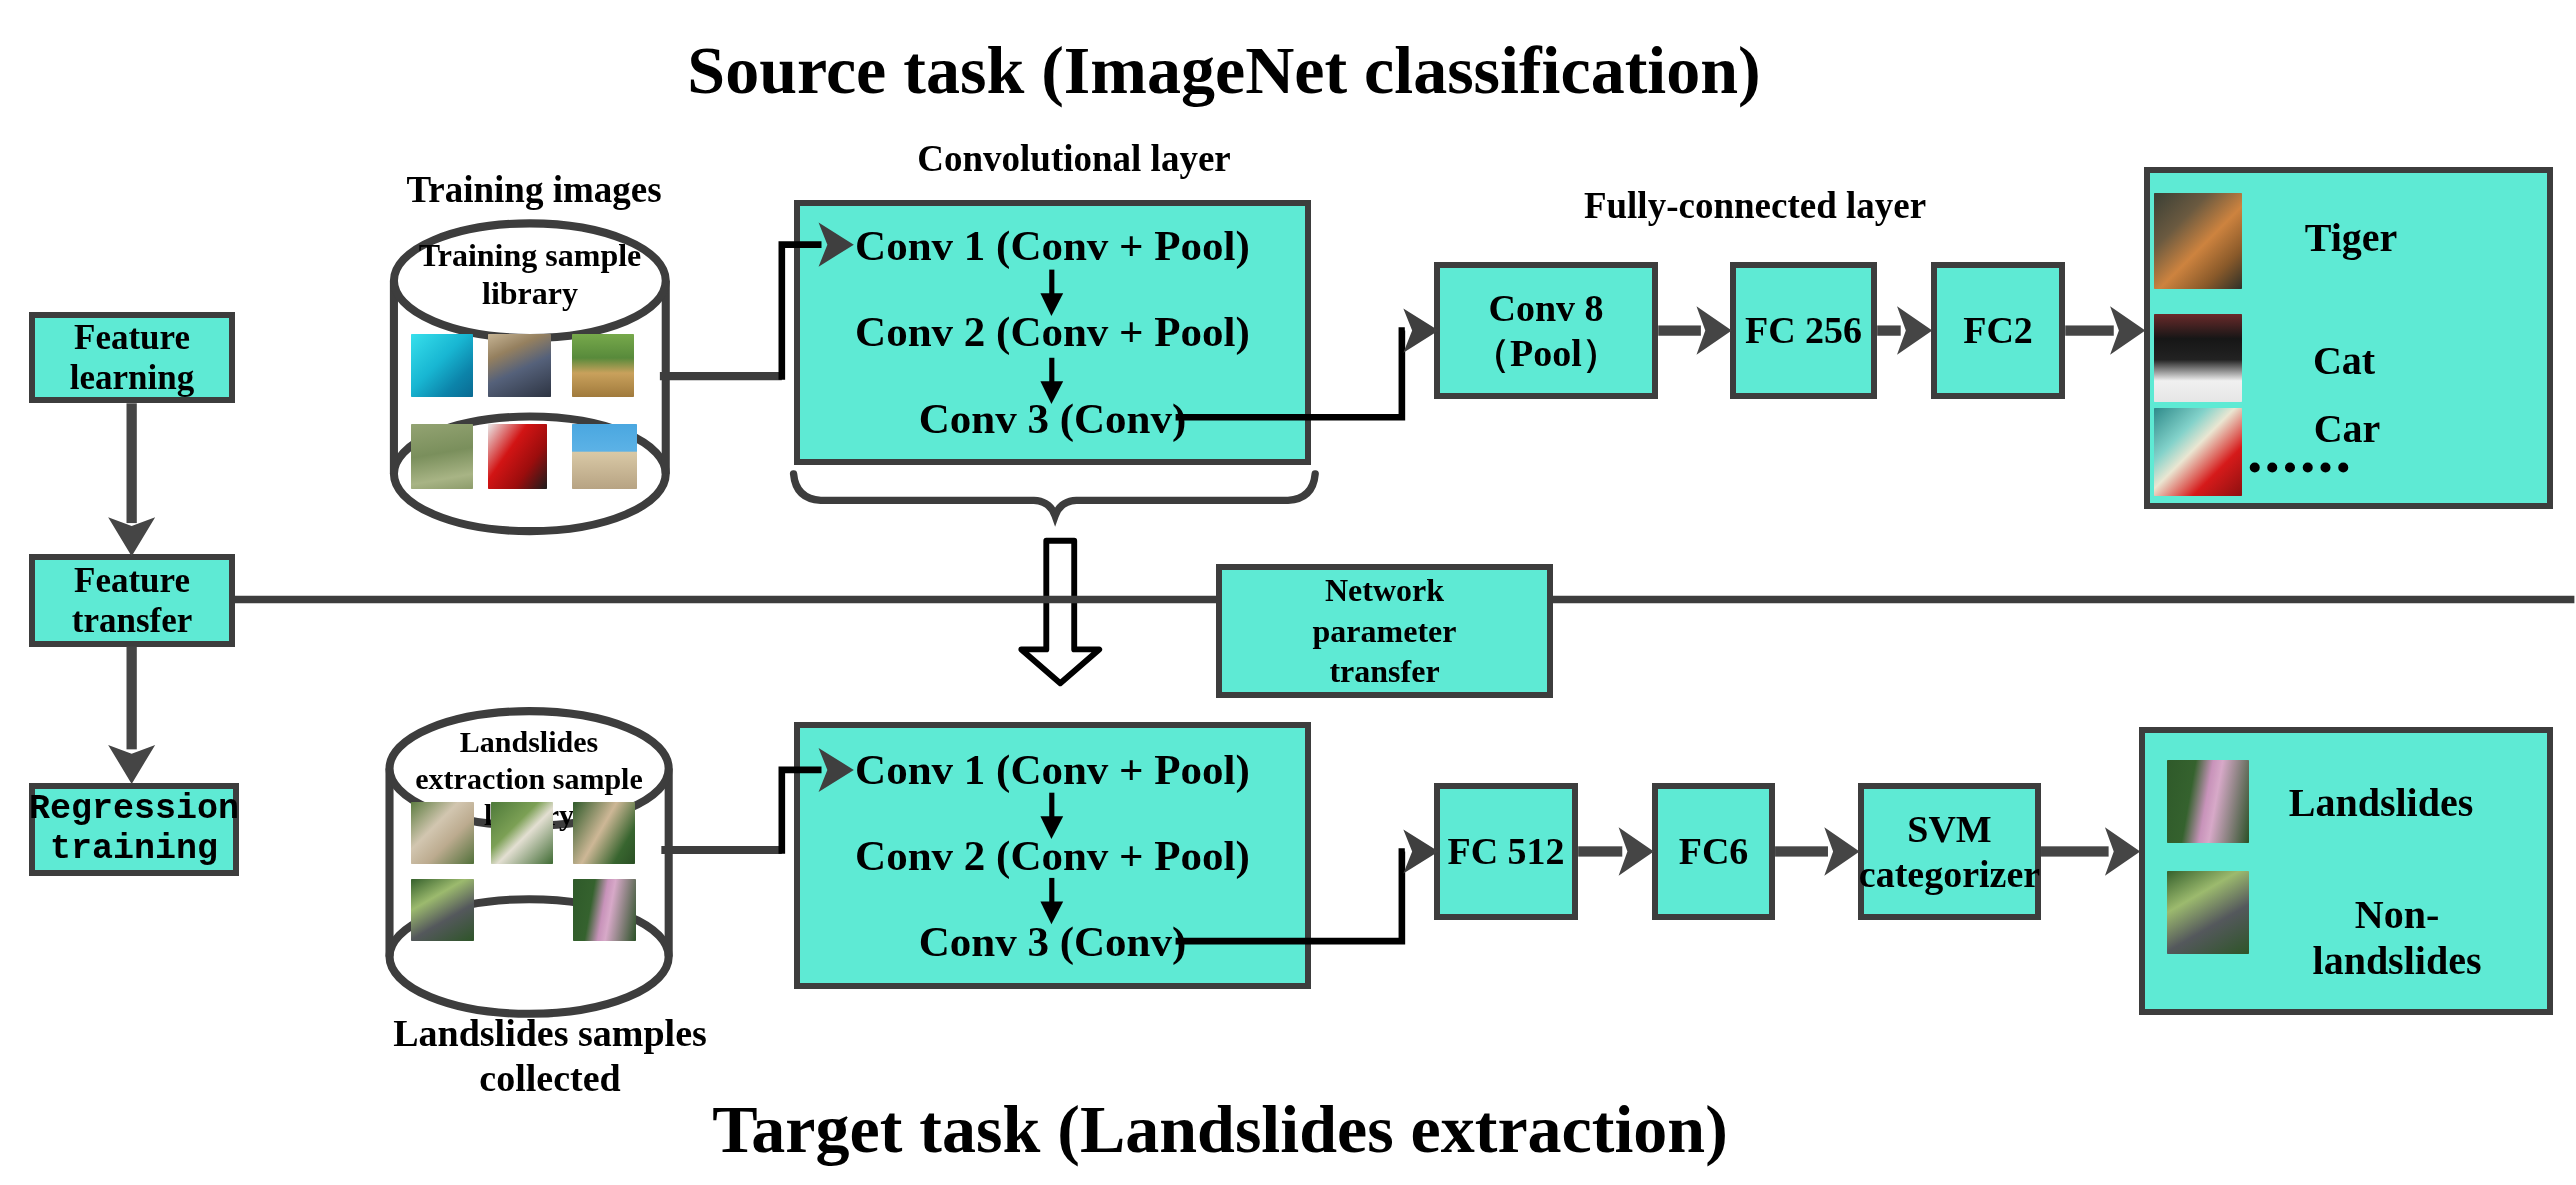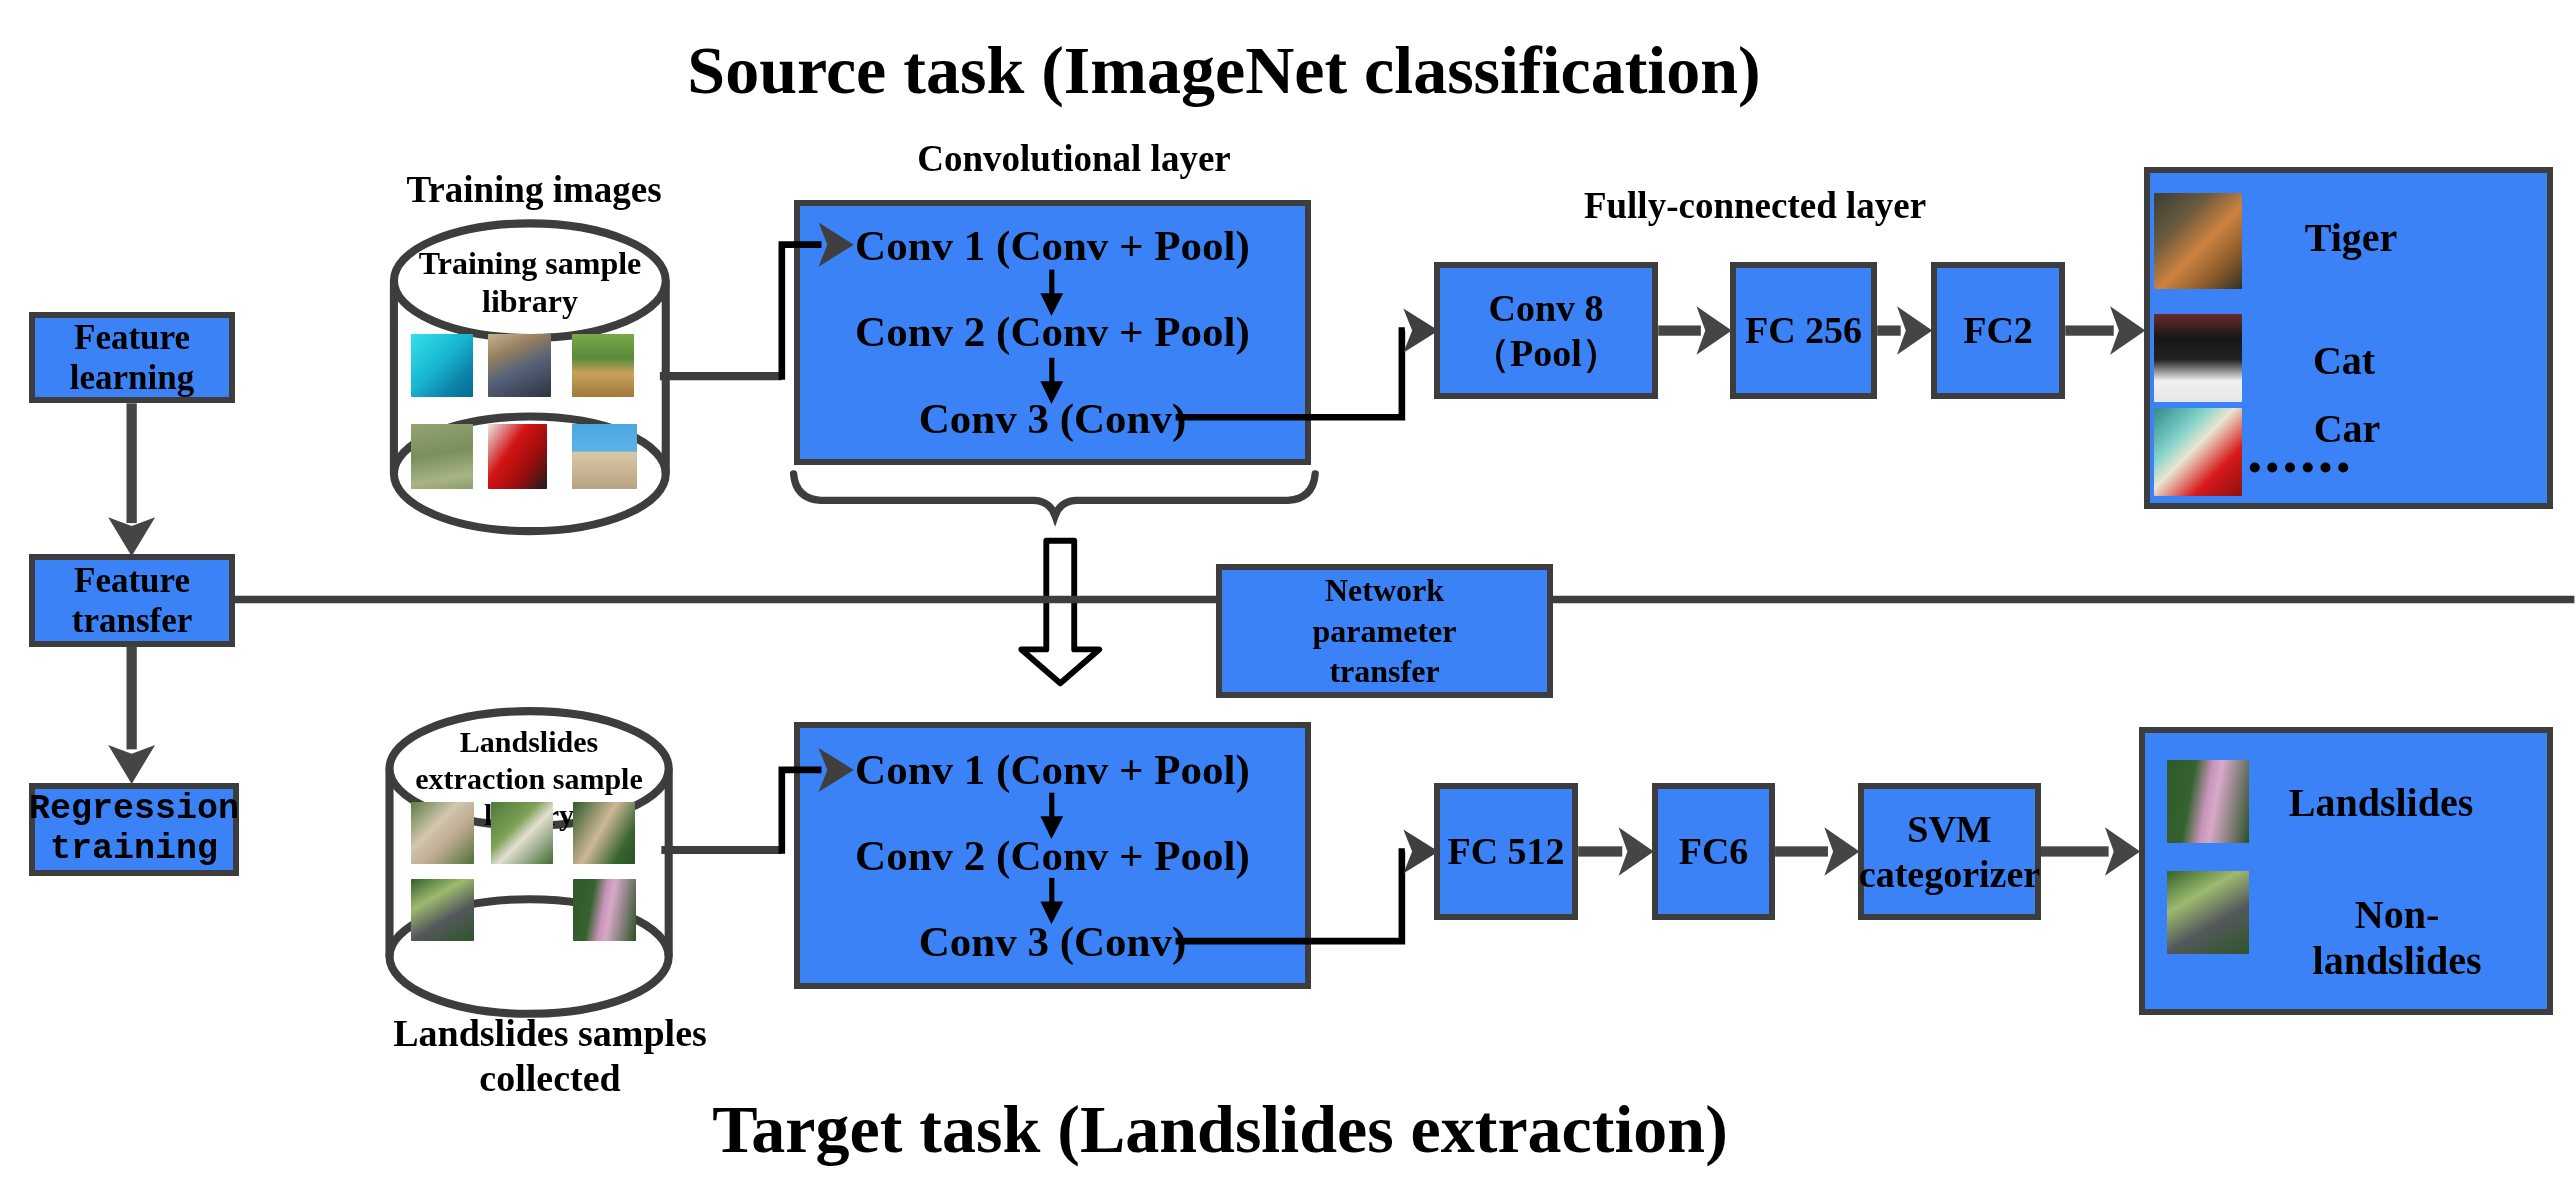--- a/index.html
+++ b/index.html
@@ -4,21 +4,21 @@
 <style>
   html,body{margin:0;padding:0;background:#fff;}
   .stage{
     position:relative; width:2576px; height:1185px; background:#fff;
     font-family:"Liberation Serif","DejaVu Serif",serif; font-weight:bold; color:#000;
     overflow:hidden;
   }
   svg.layer{position:absolute;left:0;top:0;width:2576px;height:1185px;pointer-events:none;}
   .z0{z-index:0}.z3{z-index:3}
   .box{
-    position:absolute; box-sizing:border-box; background:#3b82f6;
+    position:absolute; box-sizing:border-box; background:#5eead4;
     border:6.6px solid #3d3d3d; z-index:1;
     display:flex; align-items:center; justify-content:center;
     text-align:center; white-space:pre-line;
   }
   .lbl{position:absolute; z-index:2; transform:translateX(-50%);
        text-align:center; white-space:pre-line; line-height:1.15;}
   .title{font-size:68px;}
   .seclbl{font-size:37px;}
   .boxtext-left{font-size:35px; line-height:1.12;}
   .convbox{display:block;}
@@ -90,21 +90,21 @@
   </div>
   <div class="box boxtext-left" style="left:29px; top:554px; width:206px; height:93px;">
     <span>Feature
 transfer</span>
   </div>
   <div class="box boxtext-left" style="left:29px; top:783px; width:210px; height:93px;font-family:Liberation Mono, monospace;">
     <span>Regression
 training</span>
   </div>
 
-  <div class="lbl cyl-lbl" style="left:530px; top:244px;">Training sample
+  <div class="lbl cyl-lbl" style="left:530px; top:236px;">Training sample
 library</div>
   <div class="photo ph-shark" style="left:411px; top:334px; width:62px; height:63px;"></div>
   <div class="photo ph-gorilla" style="left:488px; top:334px; width:63px; height:63px;"></div>
   <div class="photo ph-lion" style="left:572px; top:334px; width:62px; height:63px;"></div>
   <div class="photo ph-fish" style="left:411px; top:424px; width:62px; height:65px;"></div>
   <div class="photo ph-bird" style="left:488px; top:424px; width:59px; height:65px;"></div>
   <div class="photo ph-eleph" style="left:572px; top:424px; width:65px; height:65px;"></div>
 
   <div class="box convbox" style="left:794px; top:200px; width:517px; height:265px;">
     <div class="convline" style="top:16px;">Conv 1 (Conv + Pool)</div>

